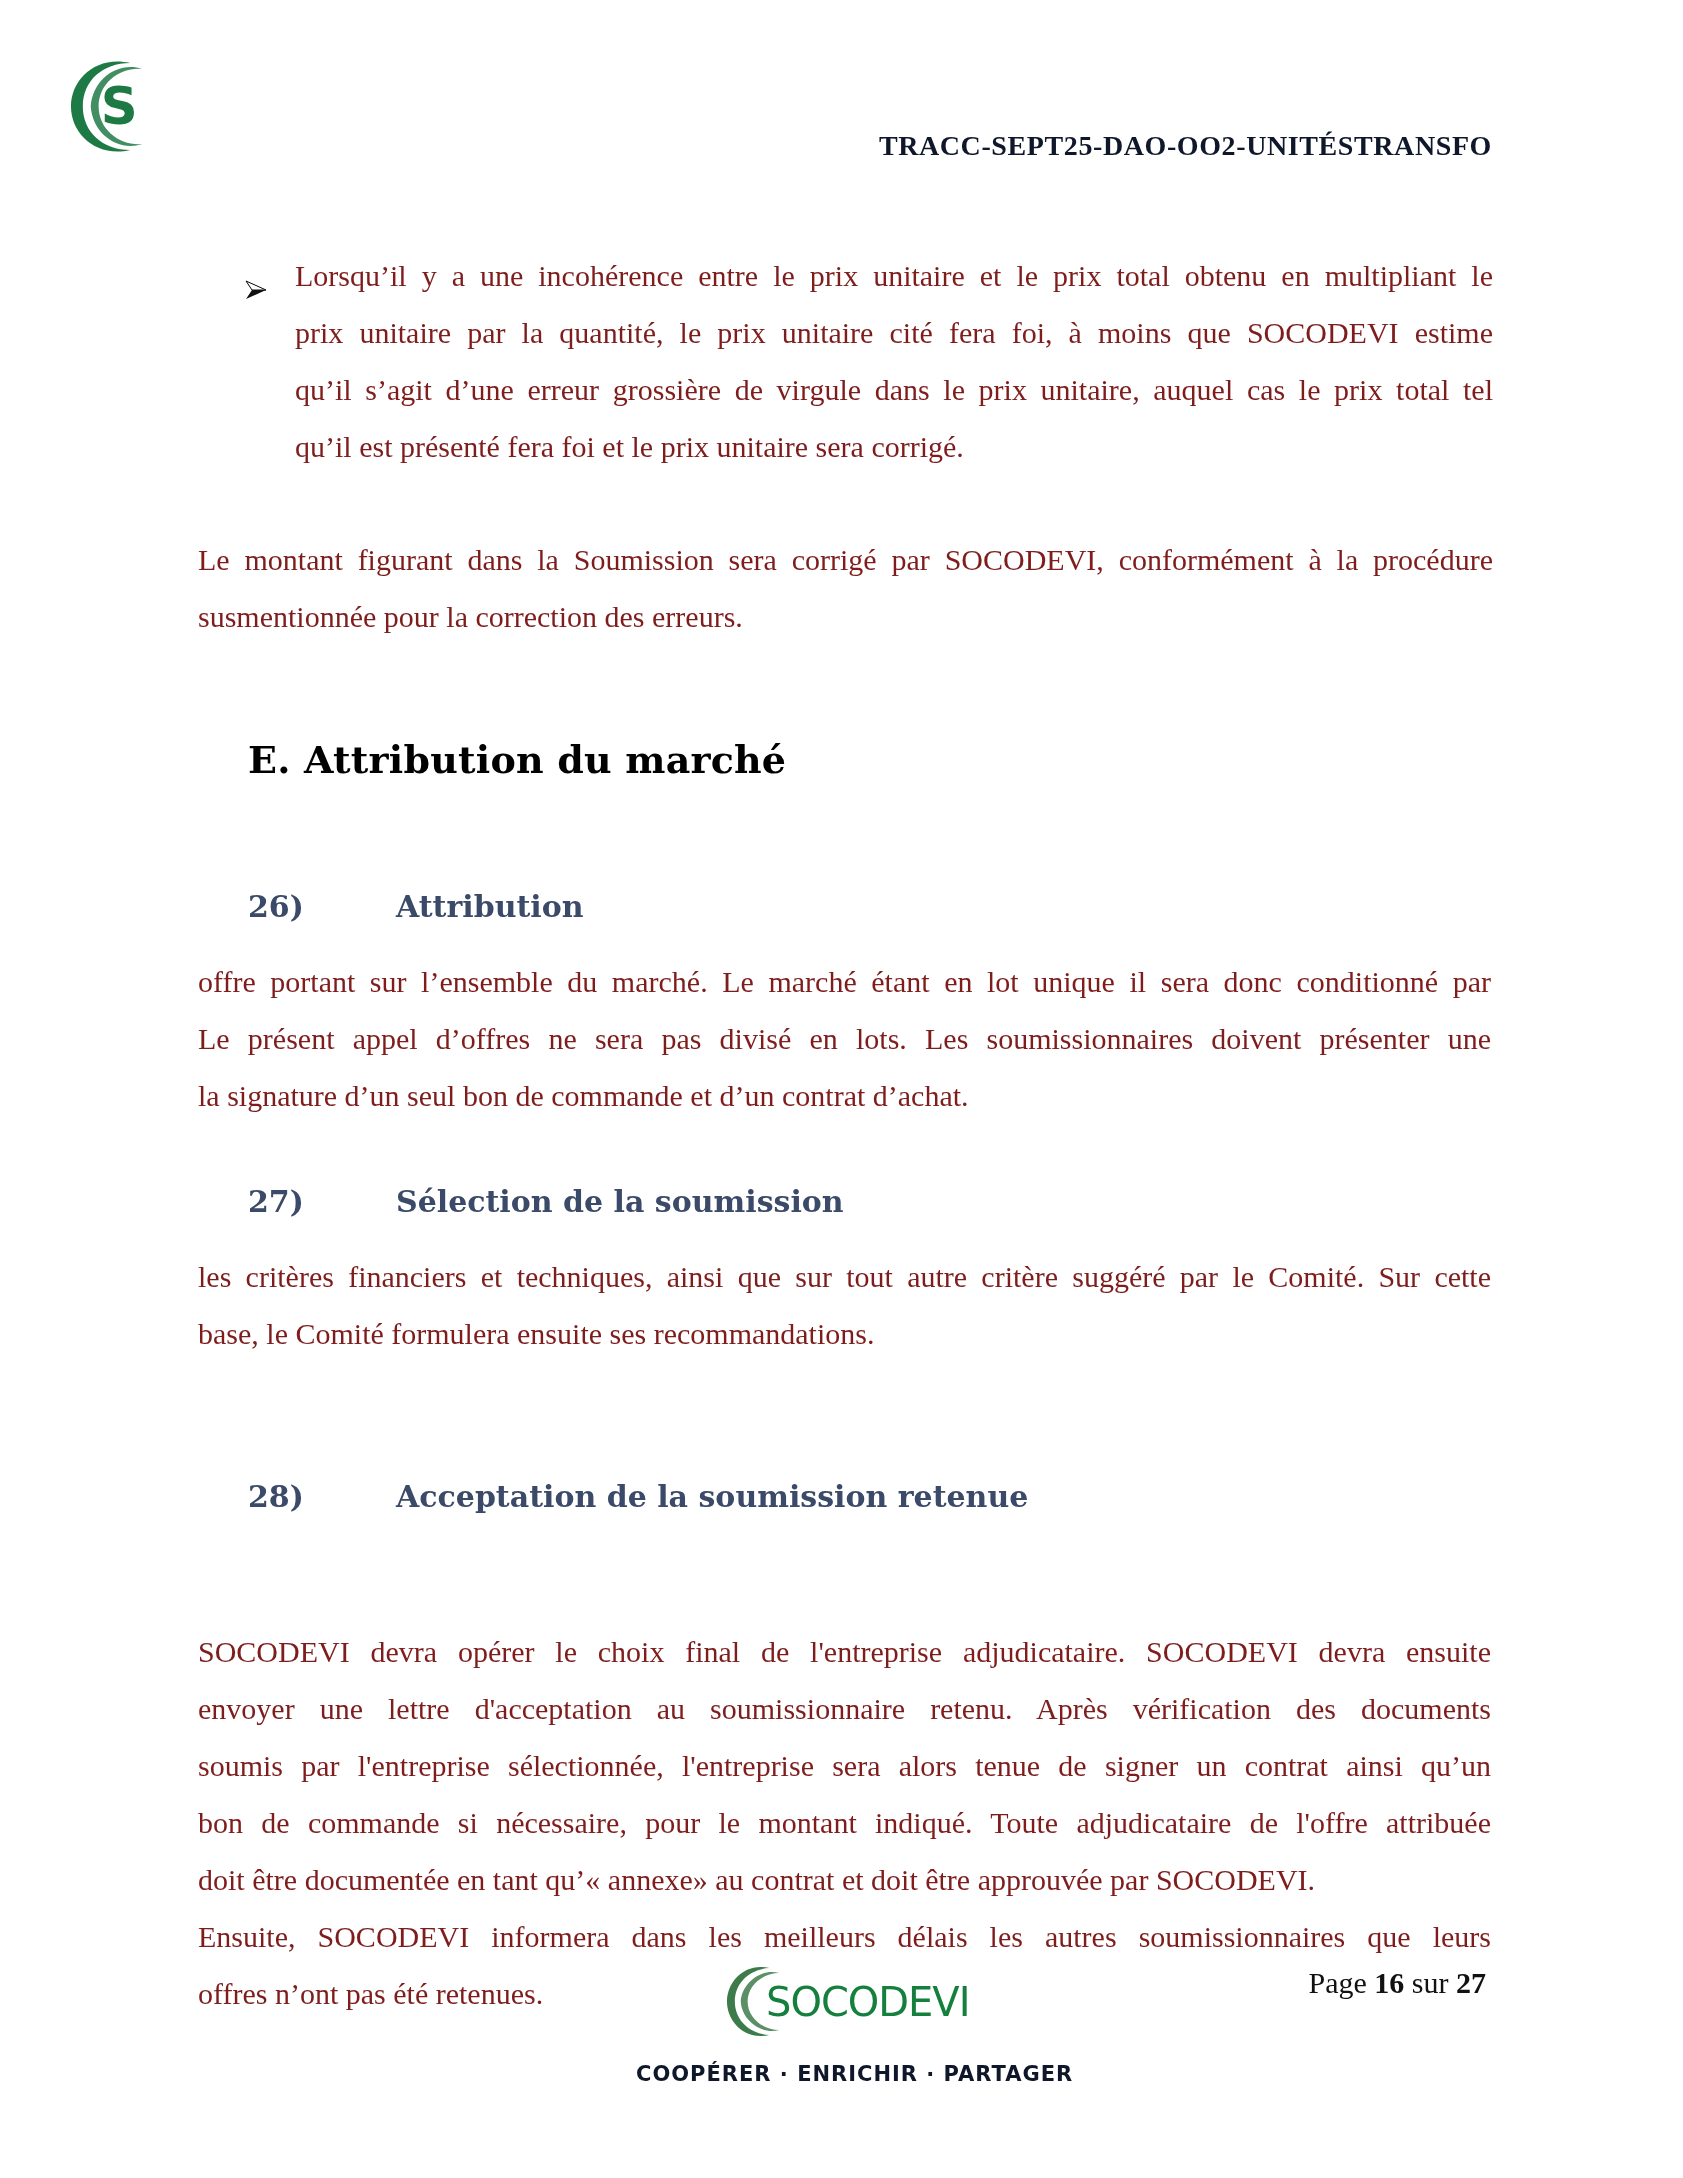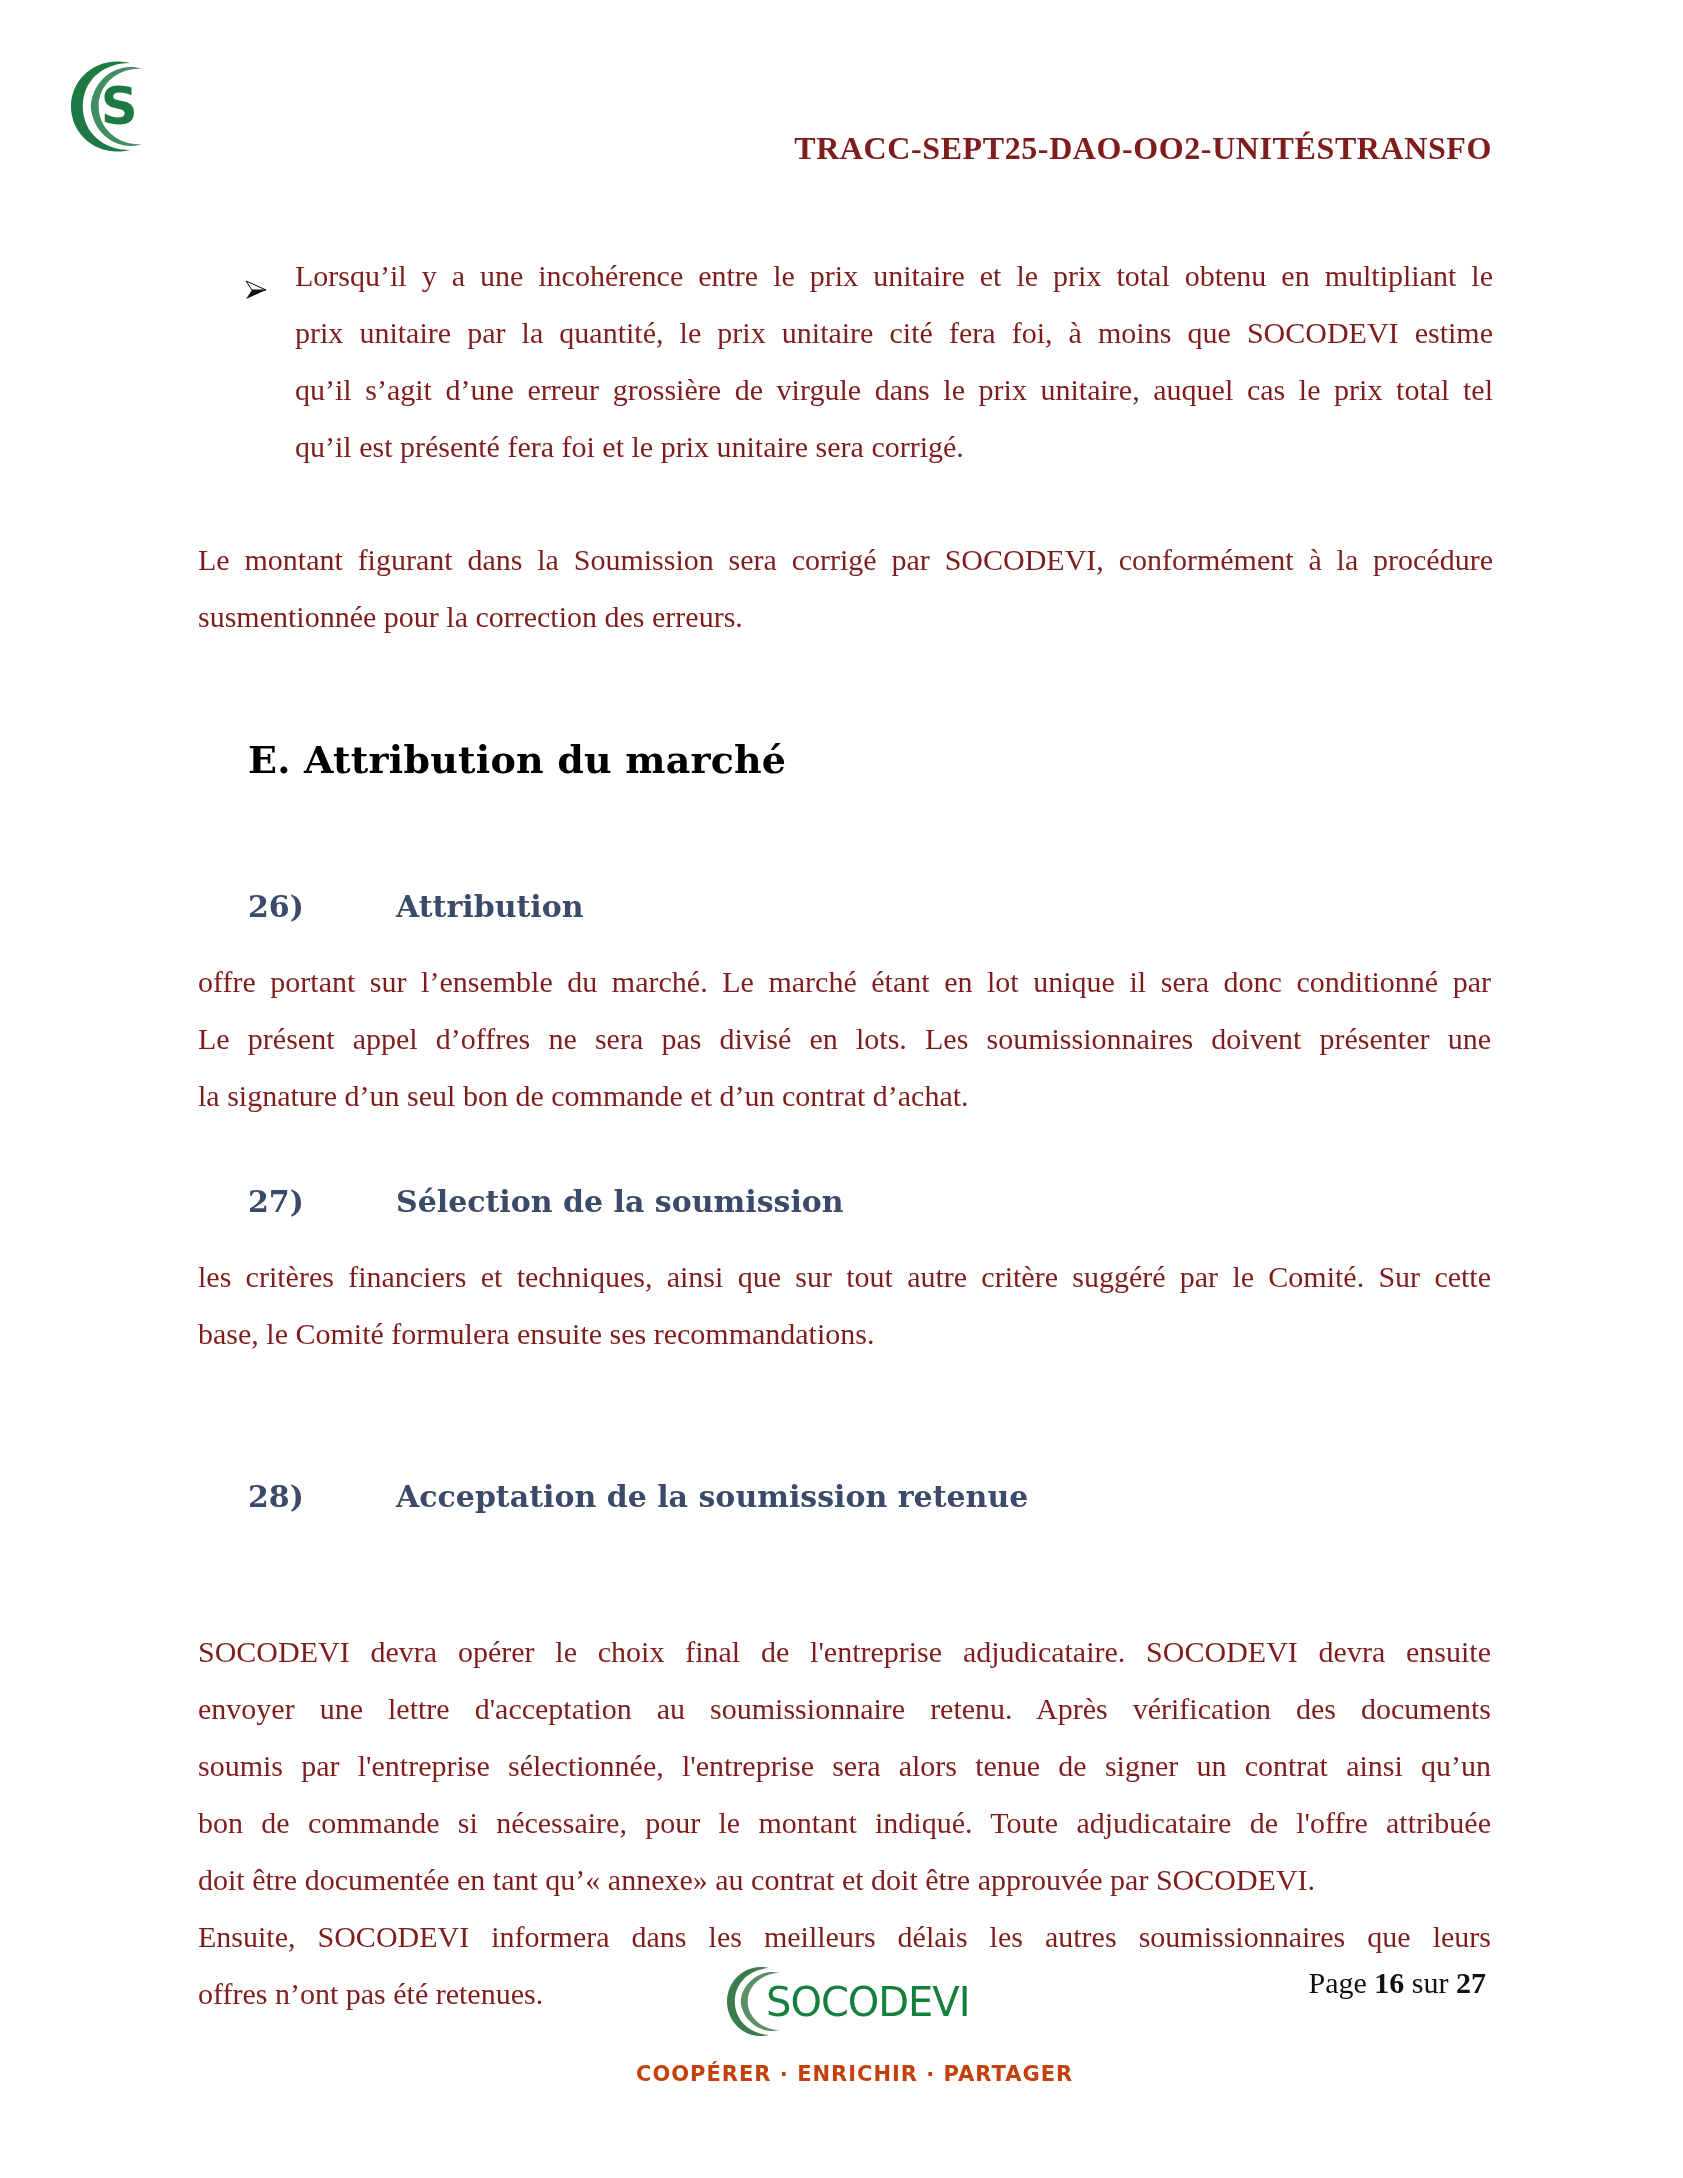--- a/index.html
+++ b/index.html
@@ -3,21 +3,21 @@
   <meta charset="utf-8">
   <style>
     html, body { margin: 0; padding: 0; background: #ffffff; }
     body { width: 1683px; height: 2178px; position: relative; overflow: hidden; }
     .page { position: absolute; left: 0; top: 0; width: 1683px; height: 2178px; background: #ffffff; }
 
     .top-logo { position: absolute; left: 69px; top: 59px; width: 79px; height: 95px; }
     .doc-ref {
       position: absolute; right: 191px; top: 130px;
       font-family: "Liberation Serif", serif; font-weight: bold;
-      font-size: 32px; letter-spacing: 0.6px; color: #7f1d1d;
+      font-size: 28px; letter-spacing: 0.6px; color: #0f172a;
       white-space: nowrap;
     }
 
     .body-text {
       font-family: "Liberation Serif", serif; font-size: 30px; color: #7f1d1d;
       line-height: 57px;
     }
 
     .bullet-block { position: absolute; left: 198px; top: 247px; width: 1295px; }
     .bullet-arrow { position: absolute; left: 47px; top: 14px; width: 22px; height: 20px; }
@@ -50,21 +50,21 @@
     .footer-logo { position: absolute; left: 726px; top: 1965px; width: 238px; height: 73px; }
     .footer-logo svg { position: absolute; left: 0; top: 0; }
     .footer-brand {
       position: absolute; left: 40px; top: 14px;
       font-family: "DejaVu Sans", sans-serif; font-size: 40px; color: #15803d;
       letter-spacing: -1px; white-space: nowrap;
     }
     .tagline {
       position: absolute; left: 636px; top: 2062px; width: 412px;
       font-family: "DejaVu Sans", sans-serif; font-size: 21px; font-weight: bold;
-      color: #c2410c; letter-spacing: 1px; white-space: nowrap; text-align: center;
+      color: #0f172a; letter-spacing: 1px; white-space: nowrap; text-align: center;
     }
     .page-number {
       position: absolute; right: 197px; top: 1966px;
       font-family: "Liberation Serif", serif; font-size: 30px; color: #111111; white-space: nowrap;
     }
     .page-number b { font-weight: bold; }
   </style>
 </head>
 <body>
 

